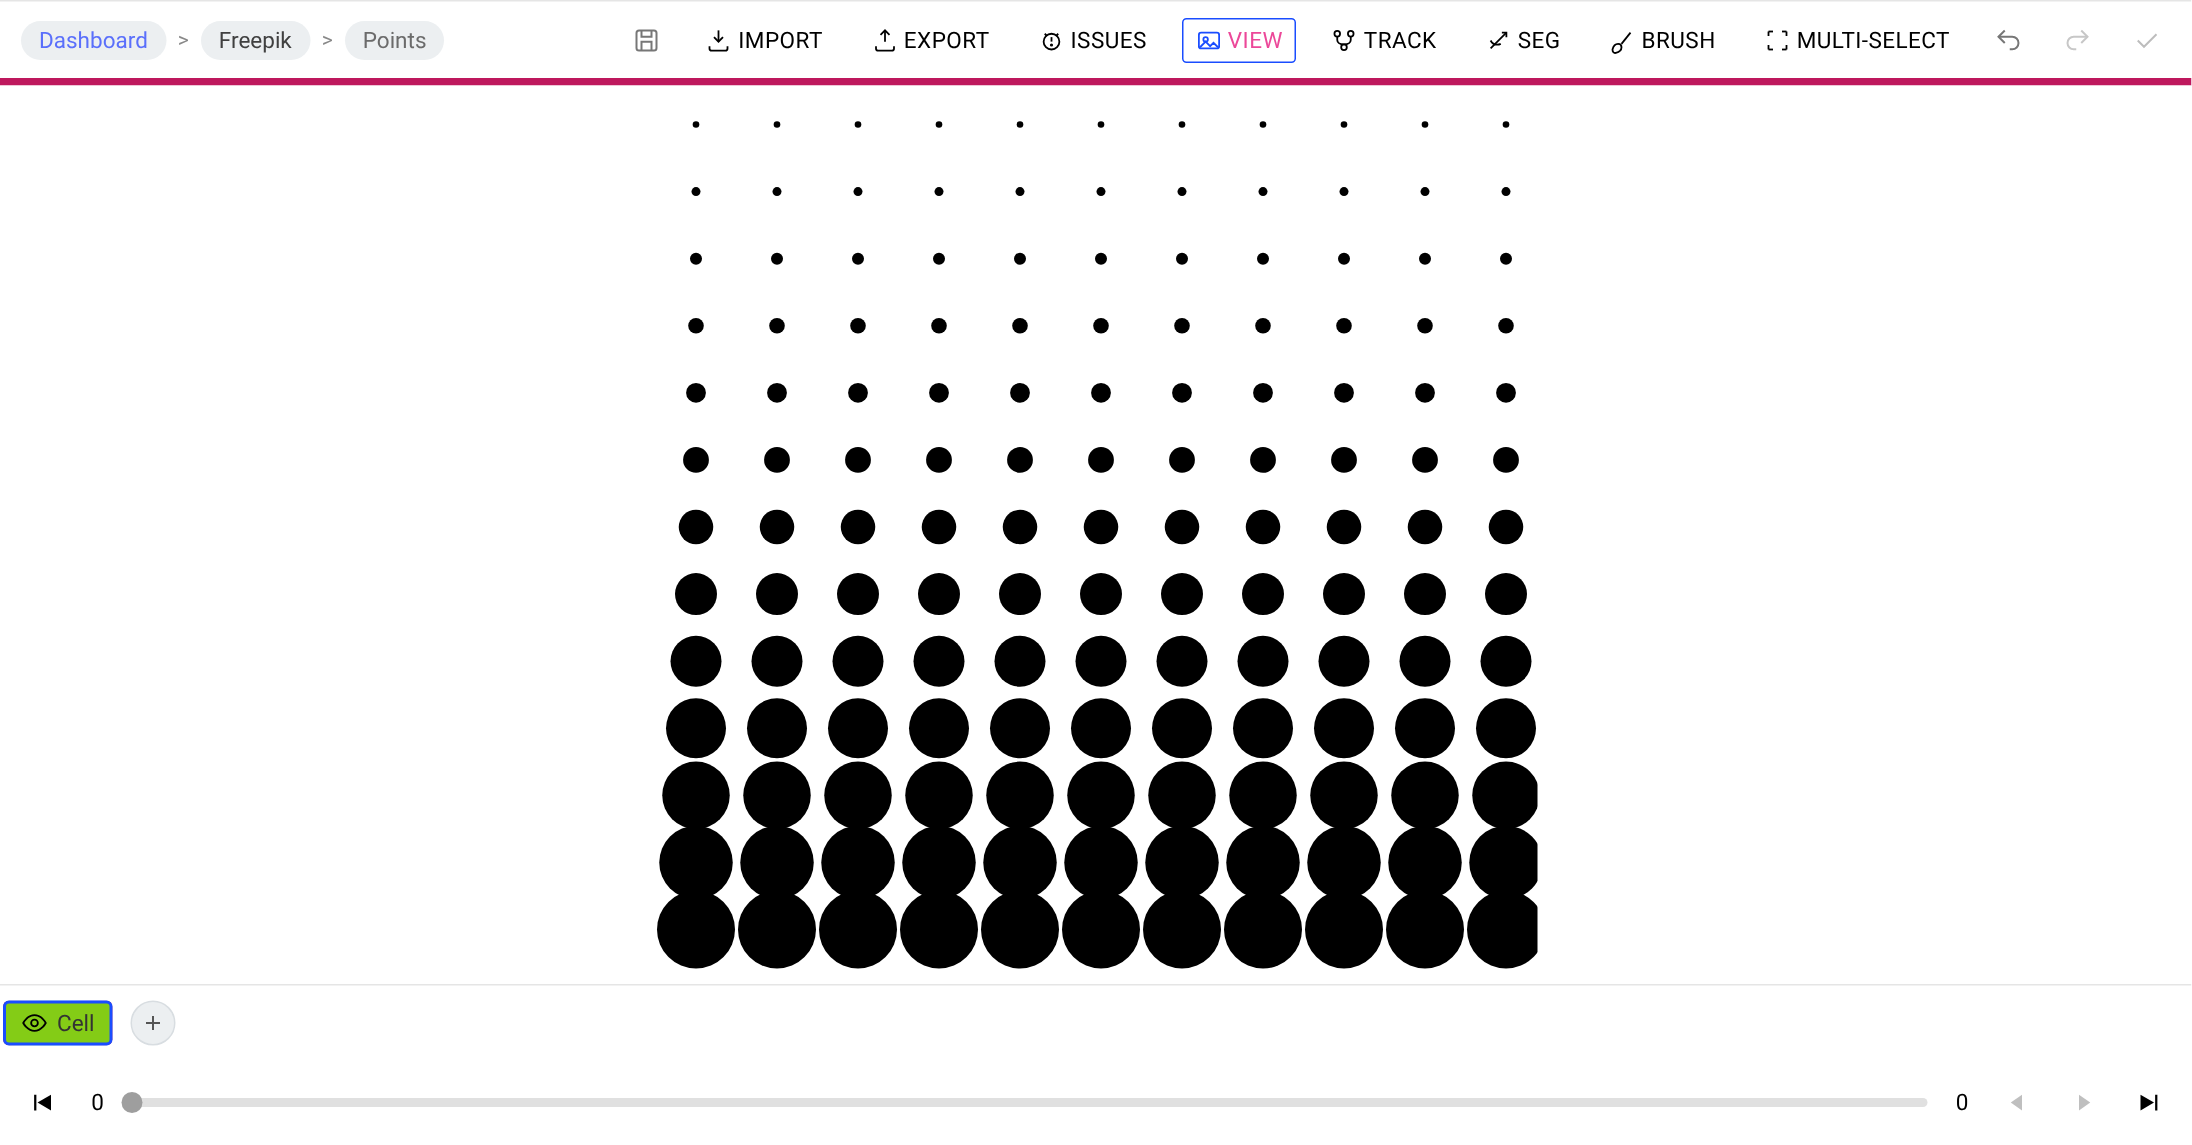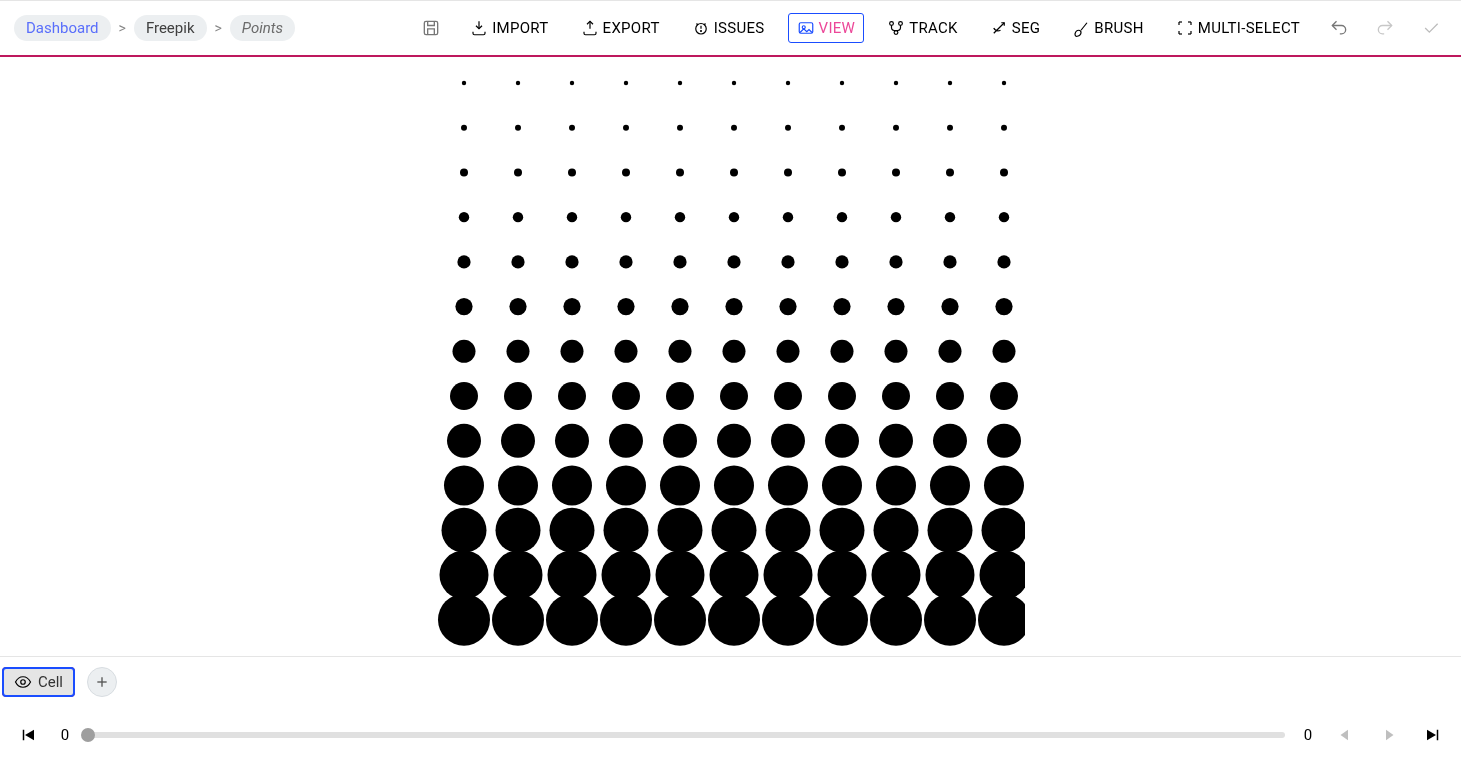--- a/index.html
+++ b/index.html
@@ -12,40 +12,40 @@
     height: 763px;
     display: flex;
     flex-direction: column;
     overflow: hidden;
   }
 
   
   .topbar {
     height: 57px;
     border-top: 1px solid #e5e5e5;
-    border-bottom: 2px solid #be185d;
+    border-bottom: 5px solid #be185d;
     display: flex;
     align-items: center;
     padding: 0 14px;
   }
   .breadcrumb {
     display: flex;
     align-items: center;
     gap: 8px;
   }
   .crumb {
     padding: 4px 12px;
     border-radius: 14px;
     background: #eceff1;
     color: #5a6ffb;
     font-size: 15px;
     cursor: pointer;
   }
   .crumb.link2 { color: #404040; }
-  .crumb.current { color: #6b6b6b; cursor: default; font-style: italic; }
+  .crumb.current { color: #6b6b6b; cursor: default; }
   .sep { color: #888; font-size: 14px; }
 
   .tools {
     margin-left: auto;
     display: flex;
     align-items: center;
     gap: 14px;
   }
   .tool {
     display: inline-flex;
@@ -104,21 +104,21 @@
   .label-chip {
     display: inline-flex;
     align-items: center;
     gap: 6px;
     padding: 4px 10px;
     border: 2px solid #1a4dff;
     border-radius: 4px;
     font-size: 15px;
     cursor: pointer;
     position: relative;
-    background:#e5e5e5;
+    background:#84cc16;
   }
   .label-chip::before{
     content:"";
     position:absolute;
     inset:-2px;
     border-radius:4px;
     padding:2px;
     background: linear-gradient(90deg,#ff0000,#ffee00,#00ff2a,#00d4ff,#5b00ff,#ff0000);
     -webkit-mask: linear-gradient(#fff 0 0) content-box, linear-gradient(#fff 0 0);
     -webkit-mask-composite: xor;

